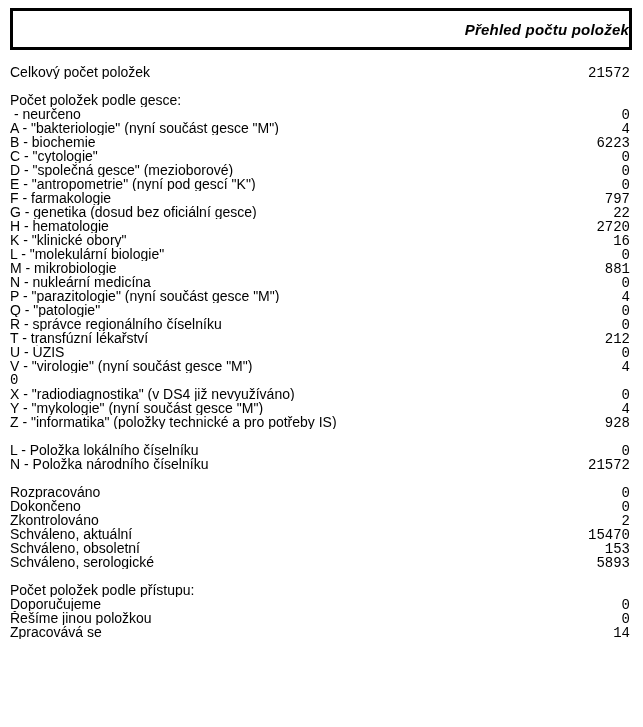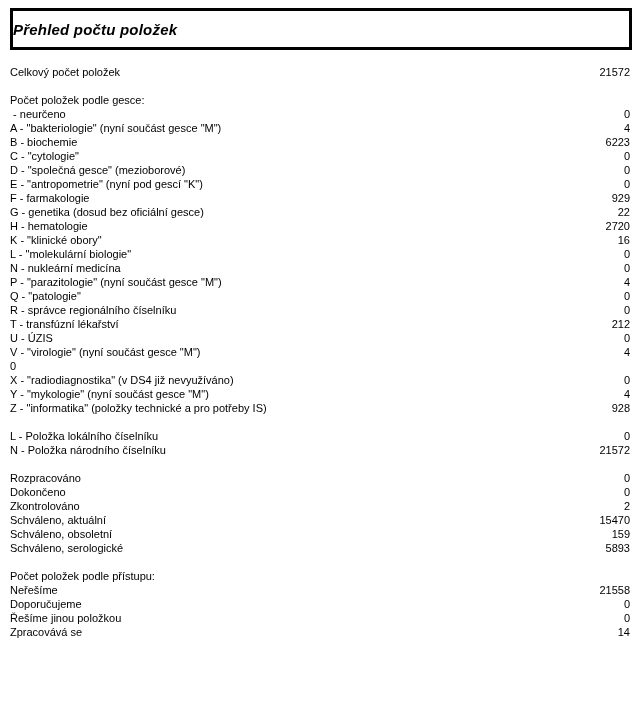--- a/index.html
+++ b/index.html
@@ -16,45 +16,45 @@
     height: 727px;
     background: #ffffff;
     position: relative;
   }
   .title-box {
     margin: 8px 11px 0 10px;
     height: 42px;
     border: 3px solid #000000;
     display: flex;
     align-items: center;
-    justify-content: flex-start;
+    justify-content: flex-end;
   }
   .title-text {
     font-size: 15px;
     font-weight: bold;
     font-style: italic;
     letter-spacing: 0.2px;
   }
   .report {
     margin: 15px 13px 7px 10px;
-    font-size: 11px;
+    font-size: 14px;
   }
   .row, .section-heading {
     height: 14px;
     line-height: 14px;
     white-space: pre;
     overflow: hidden;
   }
   .row {
     display: flex;
     justify-content: space-between;
     align-items: baseline;
   }
   .row .label { text-align: left; }
-  .row .value { text-align: right; }
+  .row .value { text-align: right; font-family: Liberation Mono, monospace; }
   .section { margin-top: 14px; }
 </style>
 </head>
 <body>
 
 <div class="page">
 
   <div class="title-box">
     <span class="title-text">Přehled počtu položek</span>
   </div>
@@ -66,25 +66,26 @@
     </div>
     <div>
         <div class="section">
           <div class="section-heading">Počet položek podle gesce:</div>
           <div class="row"><span class="label"> - neurčeno</span><span class="value">0</span></div>
           <div class="row"><span class="label">A - "bakteriologie" (nyní součást gesce "M")</span><span class="value">4</span></div>
           <div class="row"><span class="label">B - biochemie</span><span class="value">6223</span></div>
           <div class="row"><span class="label">C - "cytologie"</span><span class="value">0</span></div>
           <div class="row"><span class="label">D - "společná gesce" (mezioborové)</span><span class="value">0</span></div>
           <div class="row"><span class="label">E - "antropometrie" (nyní pod gescí "K")</span><span class="value">0</span></div>
-          <div class="row"><span class="label">F - farmakologie</span><span class="value">929</span></div>
+          <div class="row"><span class="label">F - farmakologie</span><span class="value">797</span></div>
           <div class="row"><span class="label">G - genetika (dosud bez oficiální gesce)</span><span class="value">22</span></div>
           <div class="row"><span class="label">H - hematologie</span><span class="value">2720</span></div>
           <div class="row"><span class="label">K - "klinické obory"</span><span class="value">16</span></div>
           <div class="row"><span class="label">L - "molekulární biologie"</span><span class="value">0</span></div>
+          <div class="row"><span class="label">M - mikrobiologie</span><span class="value">881</span></div>
           <div class="row"><span class="label">N - nukleární medicína</span><span class="value">0</span></div>
           <div class="row"><span class="label">P - "parazitologie" (nyní součást gesce "M")</span><span class="value">4</span></div>
           <div class="row"><span class="label">Q - "patologie"</span><span class="value">0</span></div>
           <div class="row"><span class="label">R - správce regionálního číselníku</span><span class="value">0</span></div>
           <div class="row"><span class="label">T - transfúzní lékařství</span><span class="value">212</span></div>
           <div class="row"><span class="label">U - ÚZIS</span><span class="value">0</span></div>
           <div class="row"><span class="label">V - "virologie" (nyní součást gesce "M")</span><span class="value">4</span></div>
           <div class="row"><span class="value">0</span></div>
           <div class="row"><span class="label">X - "radiodiagnostika" (v DS4 již nevyužíváno)</span><span class="value">0</span></div>
           <div class="row"><span class="label">Y - "mykologie" (nyní součást gesce "M")</span><span class="value">4</span></div>
@@ -92,26 +93,25 @@
         </div>
         <div class="section">
           <div class="row"><span class="label">L - Položka lokálního číselníku</span><span class="value">0</span></div>
           <div class="row"><span class="label">N - Položka národního číselníku</span><span class="value">21572</span></div>
         </div>
         <div class="section">
           <div class="row"><span class="label">Rozpracováno</span><span class="value">0</span></div>
           <div class="row"><span class="label">Dokončeno</span><span class="value">0</span></div>
           <div class="row"><span class="label">Zkontrolováno</span><span class="value">2</span></div>
           <div class="row"><span class="label">Schváleno, aktuální</span><span class="value">15470</span></div>
-          <div class="row"><span class="label">Schváleno, obsoletní</span><span class="value">159</span></div>
+          <div class="row"><span class="label">Schváleno, obsoletní</span><span class="value">153</span></div>
           <div class="row"><span class="label">Schváleno, serologické</span><span class="value">5893</span></div>
         </div>
         <div class="section">
           <div class="section-heading">Počet položek podle přístupu:</div>
-          <div class="row"><span class="label">Neřešíme</span><span class="value">21558</span></div>
           <div class="row"><span class="label">Doporučujeme</span><span class="value">0</span></div>
           <div class="row"><span class="label">Řešíme jinou položkou</span><span class="value">0</span></div>
           <div class="row"><span class="label">Zpracovává se</span><span class="value">14</span></div>
         </div>
       </div>
   </div>
 
 </div>
 
 </body></html>

